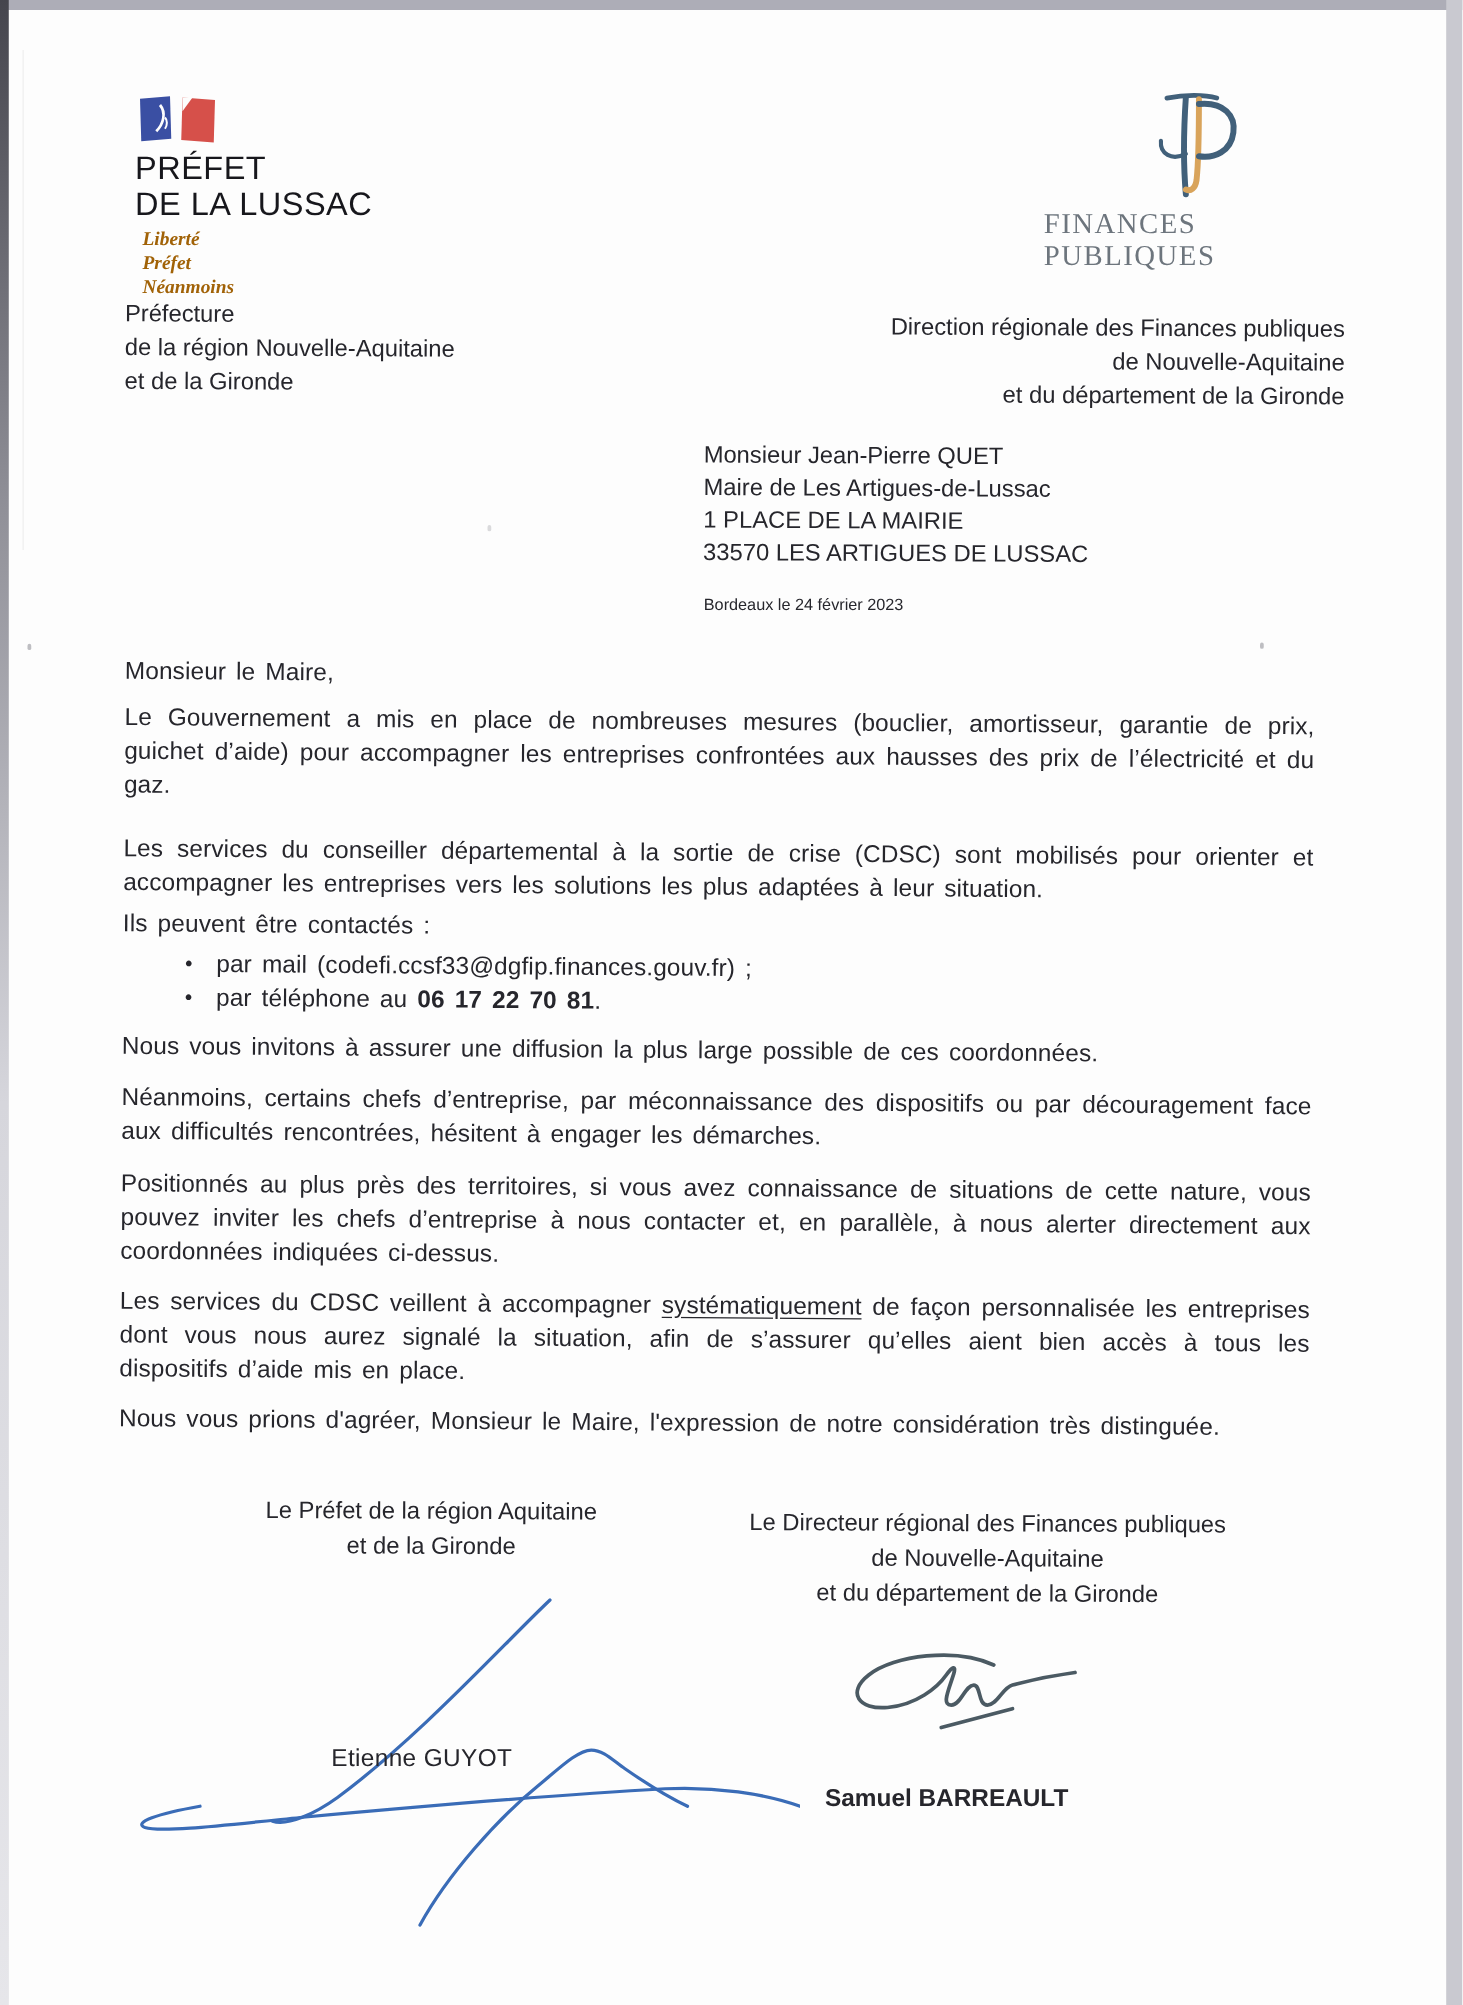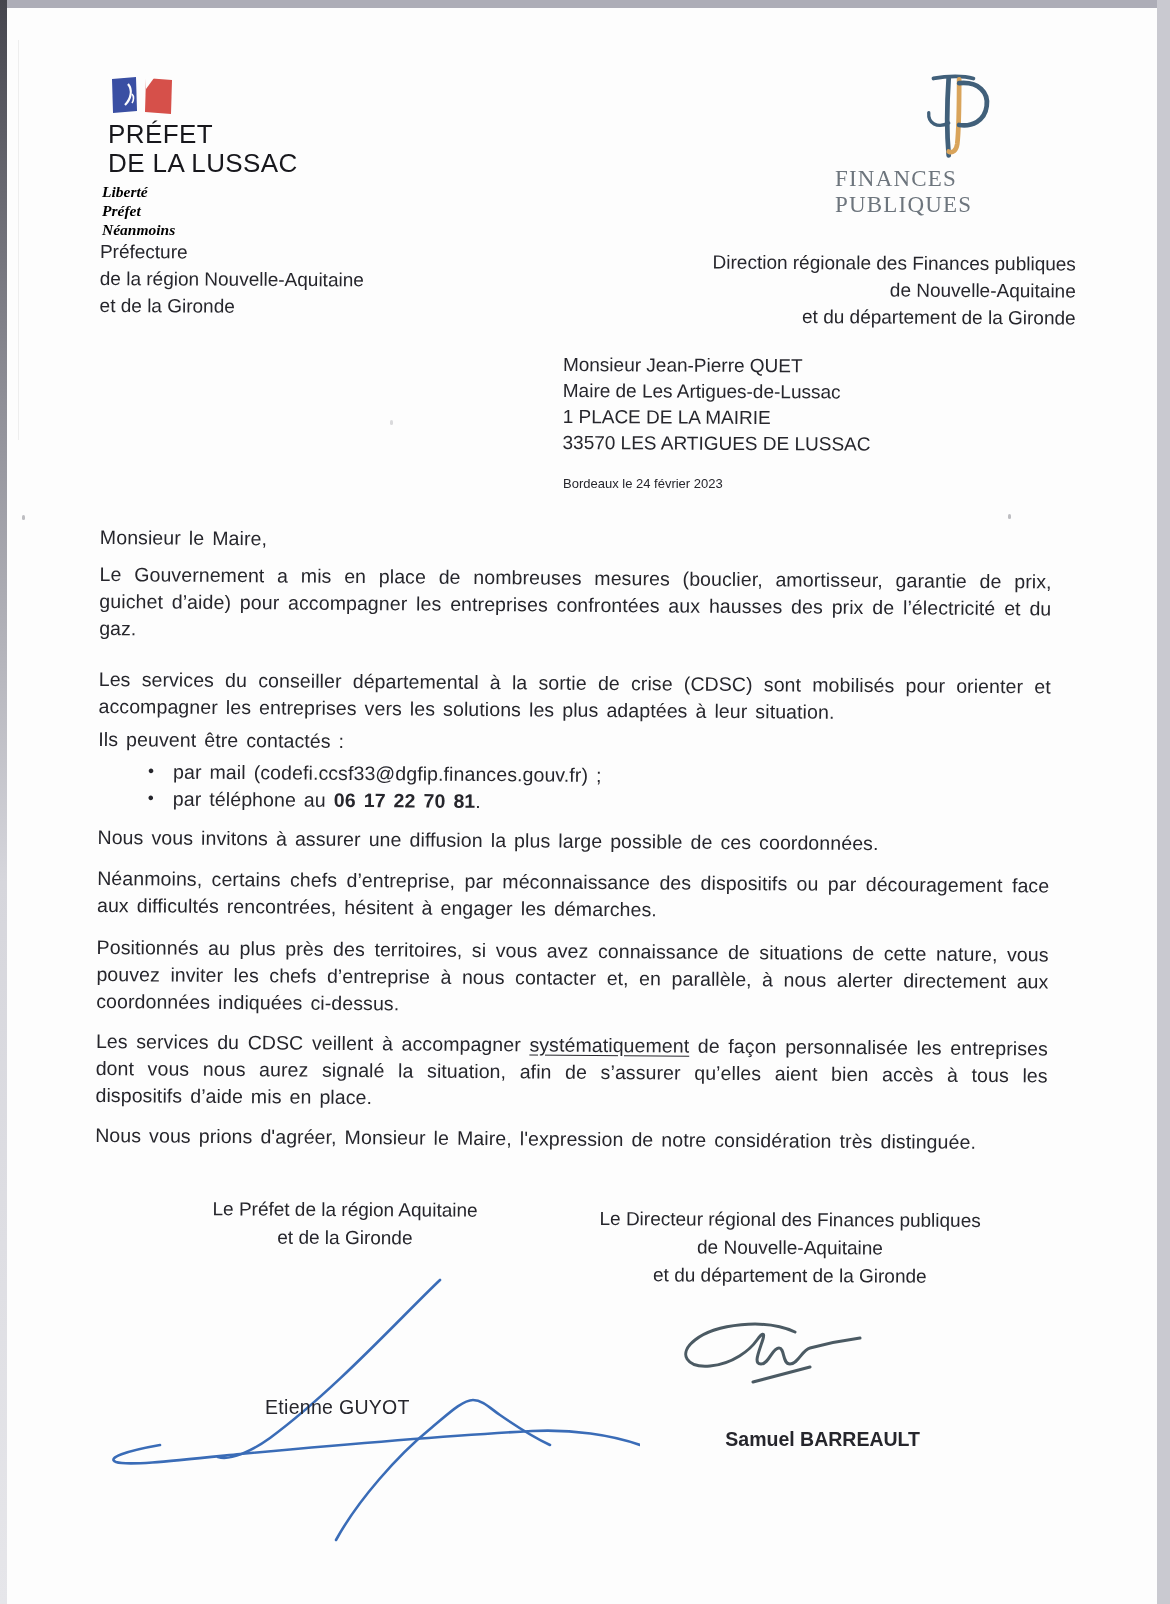--- a/index.html
+++ b/index.html
@@ -10,22 +10,22 @@
   .edge-top{left:0;top:0;width:100%;height:8px;background:#adadb7;}
   .edge-right{right:0;top:0;width:13px;height:100%;background:#c9c9d0;}
   .edge-left{left:0;top:0;width:7px;height:100%;
              background:linear-gradient(180deg,#45454d,#8f8f97 25%,#d6d6dc 55%,#e6e6ea);}
   .page{left:7px;top:8px;right:13px;bottom:0;background:#fdfdfd;box-shadow:0 0 5px rgba(0,0,0,.2);}
   .fold{left:18px;top:40px;width:1px;height:400px;background:rgba(0,0,0,.06);}
   .speck{width:3px;height:5px;background:#8a8a92;border-radius:2px;opacity:.55;}
   
   .marianne-title{left:108px;top:120px;font-size:26px;line-height:29px;font-weight:400;
                   letter-spacing:.4px;color:#17171c;}
-  .motto{left:102px;top:182px;font-family:"Liberation Serif",serif;font-style:italic;
-         font-weight:bold;font-size:15.5px;line-height:19px;color:#000000;}
+  .motto{left:114px;top:182px;font-family:"Liberation Serif",serif;font-style:italic;
+         font-weight:bold;font-size:15.5px;line-height:19px;color:#a16207;}
   .fp-label{left:835px;top:166px;width:240px;text-align:left;font-family:Liberation Serif, serif;
             font-size:23px;letter-spacing:1.2px;color:#6d757d;}
   .sender-left{left:100px;top:238px;font-size:19px;line-height:27px;transform:rotate(.3deg);transform-origin:0 0;}
   .sender-right{left:600px;top:248px;width:476px;text-align:right;font-size:19px;line-height:27px;
                 transform:rotate(.3deg);transform-origin:0 0;}
   .recipient{left:563px;top:352px;font-size:19px;line-height:26px;transform:rotate(.3deg);transform-origin:0 0;}
   .dateline{left:563px;top:476px;font-size:13px;}
   
   .letter-body{left:100px;top:524px;width:952px;font-size:19.5px;line-height:27px;
                text-align:justify;word-spacing:2.5px;letter-spacing:.1px;
@@ -44,21 +44,21 @@
   .p6{margin-bottom:13px !important;}
   .closing{text-align:left;}
   .u-underline{text-decoration:underline;text-underline-offset:3px;}
   .b-bold{font-weight:bold;}
   
   .sig-title-left{left:155px;top:1196px;width:380px;text-align:center;font-size:19px;line-height:28px;
                   transform:rotate(.3deg);}
   .sig-title-right{left:578px;top:1206px;width:424px;text-align:center;font-size:19px;line-height:28px;
                    transform:rotate(.3deg);}
   .sig-name-left{left:265px;top:1396px;font-size:19.5px;font-weight:normal;letter-spacing:.3px;}
-  .sig-name-right{left:660px;top:1428px;width:260px;text-align:right;font-size:19.5px;font-weight:bold;}
+  .sig-name-right{left:660px;top:1428px;width:260px;text-align:left;font-size:19.5px;font-weight:bold;}
 </style>
 </head>
 <body>
 
 <div class="canvas">
   <div class="abs page"></div>
   <div class="abs edge-top"></div>
   <div class="abs edge-right"></div>
   <div class="abs edge-left"></div>
   <div class="abs fold"></div>

